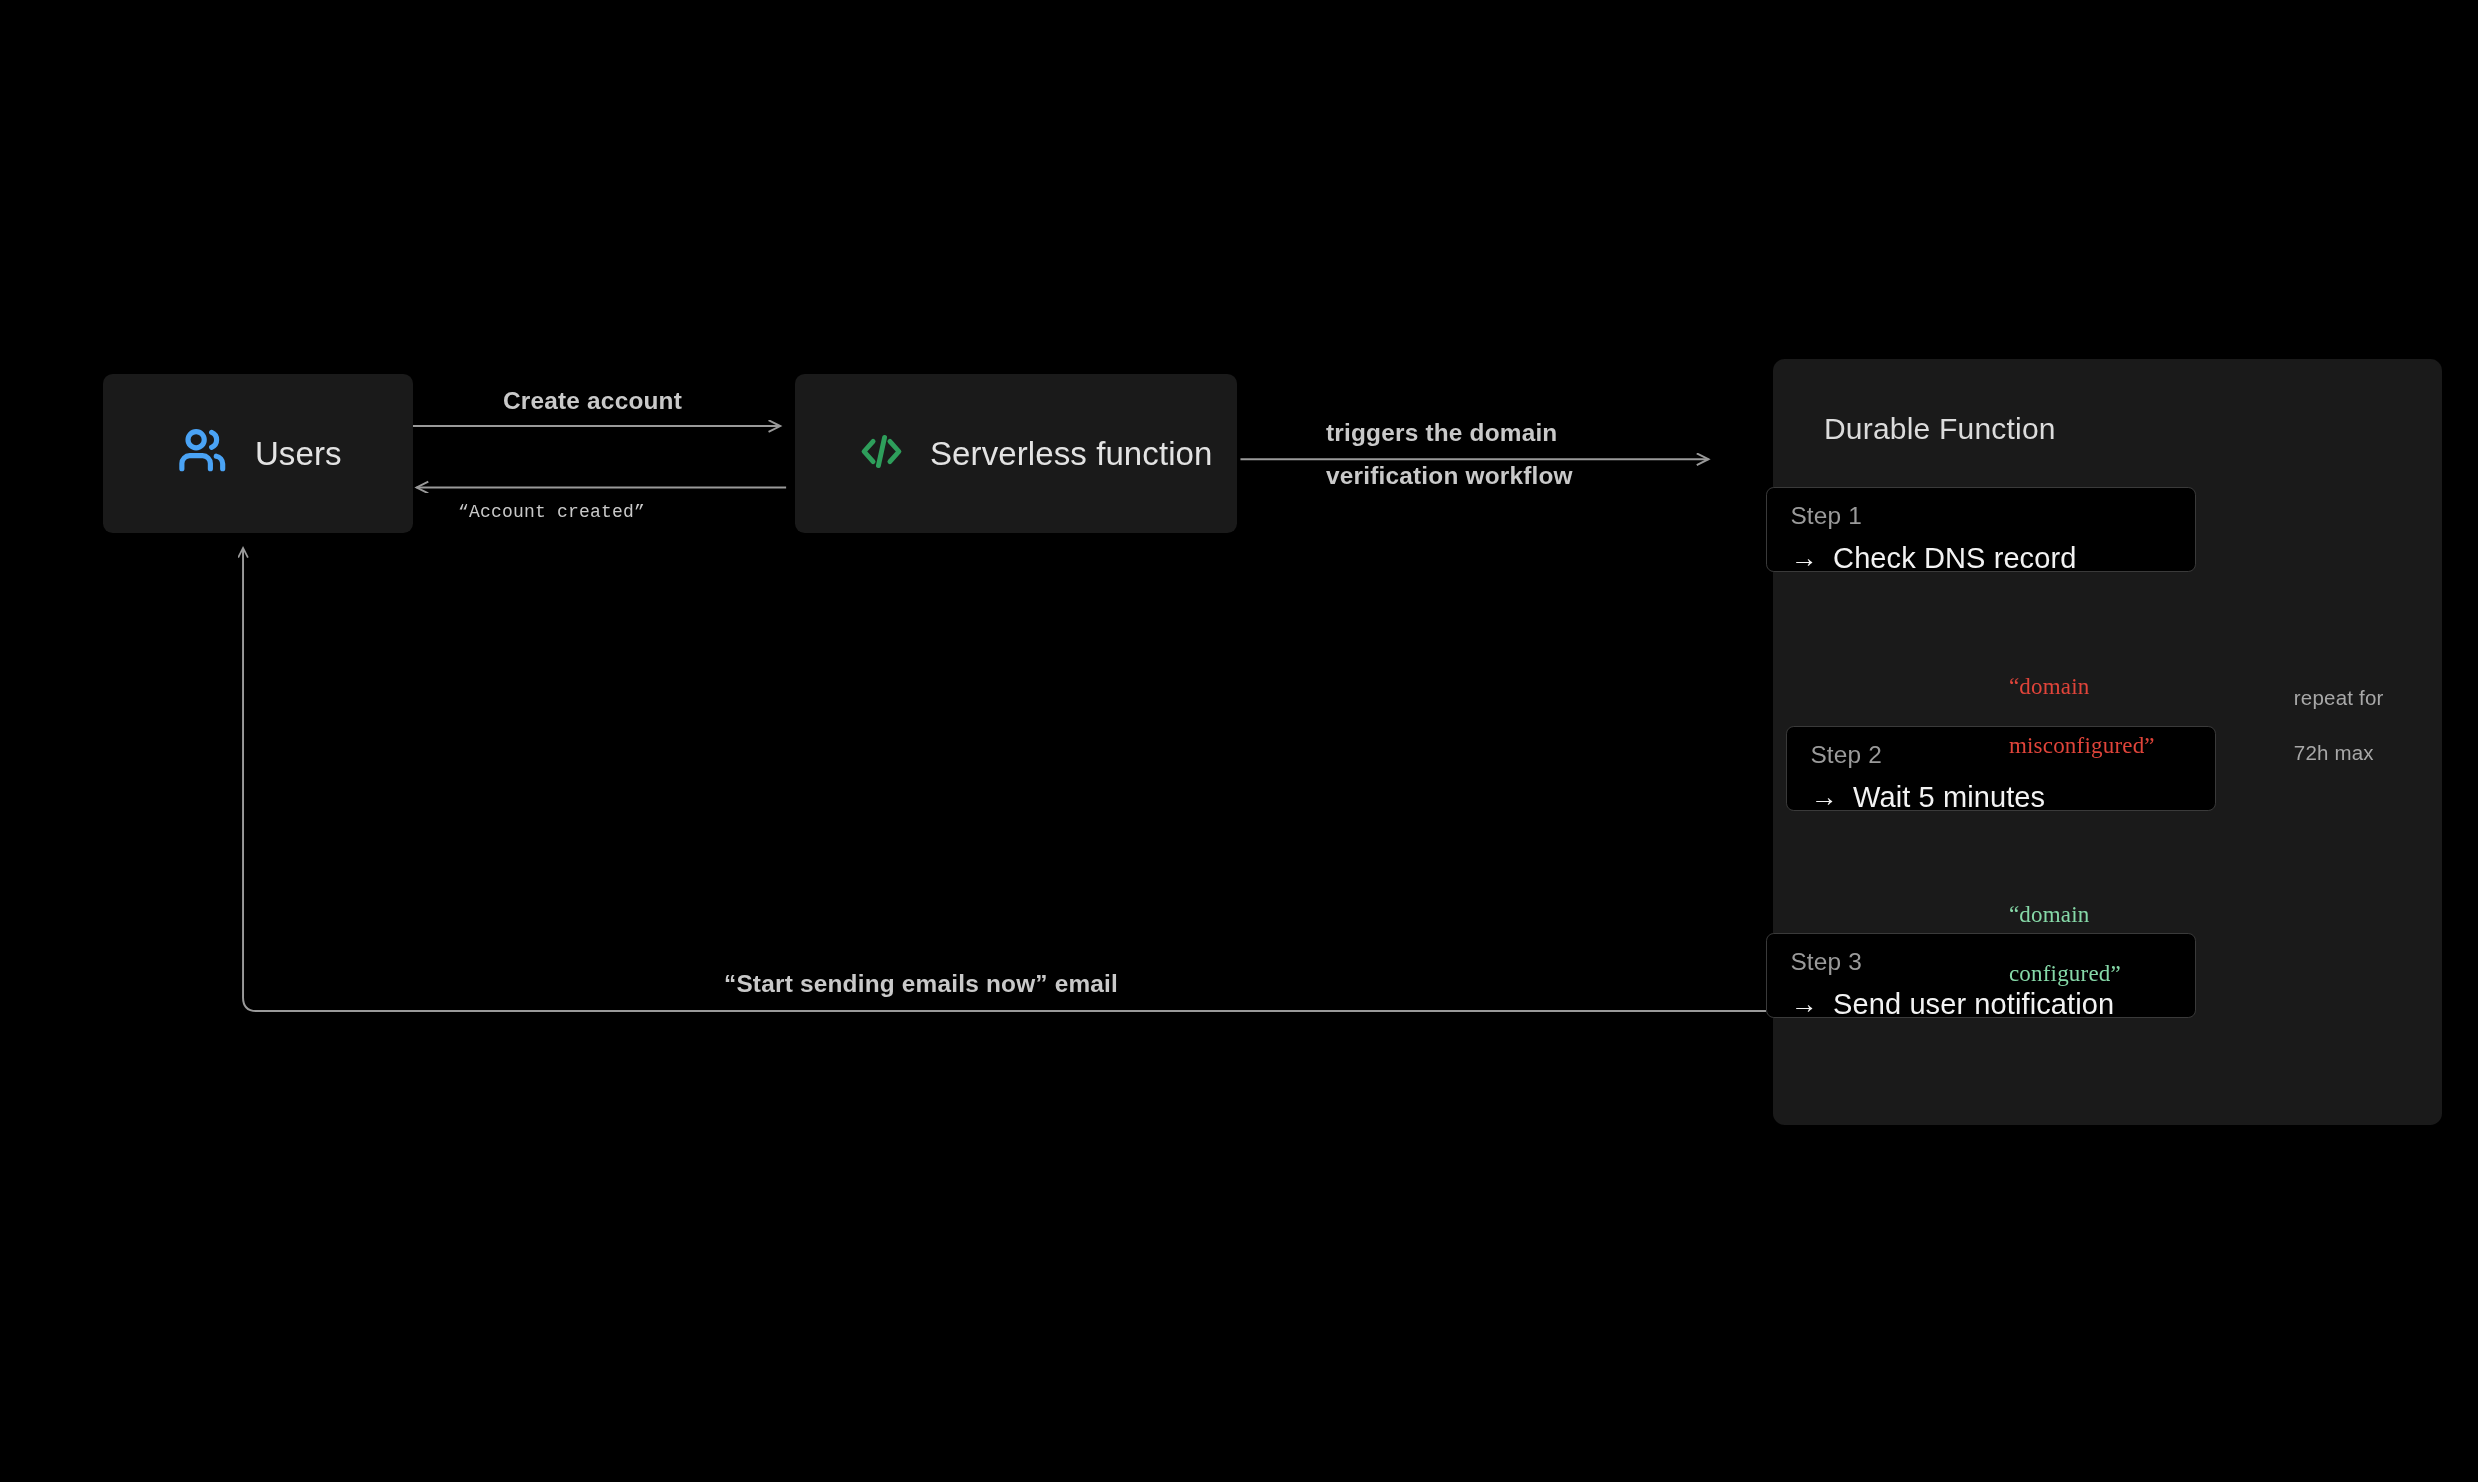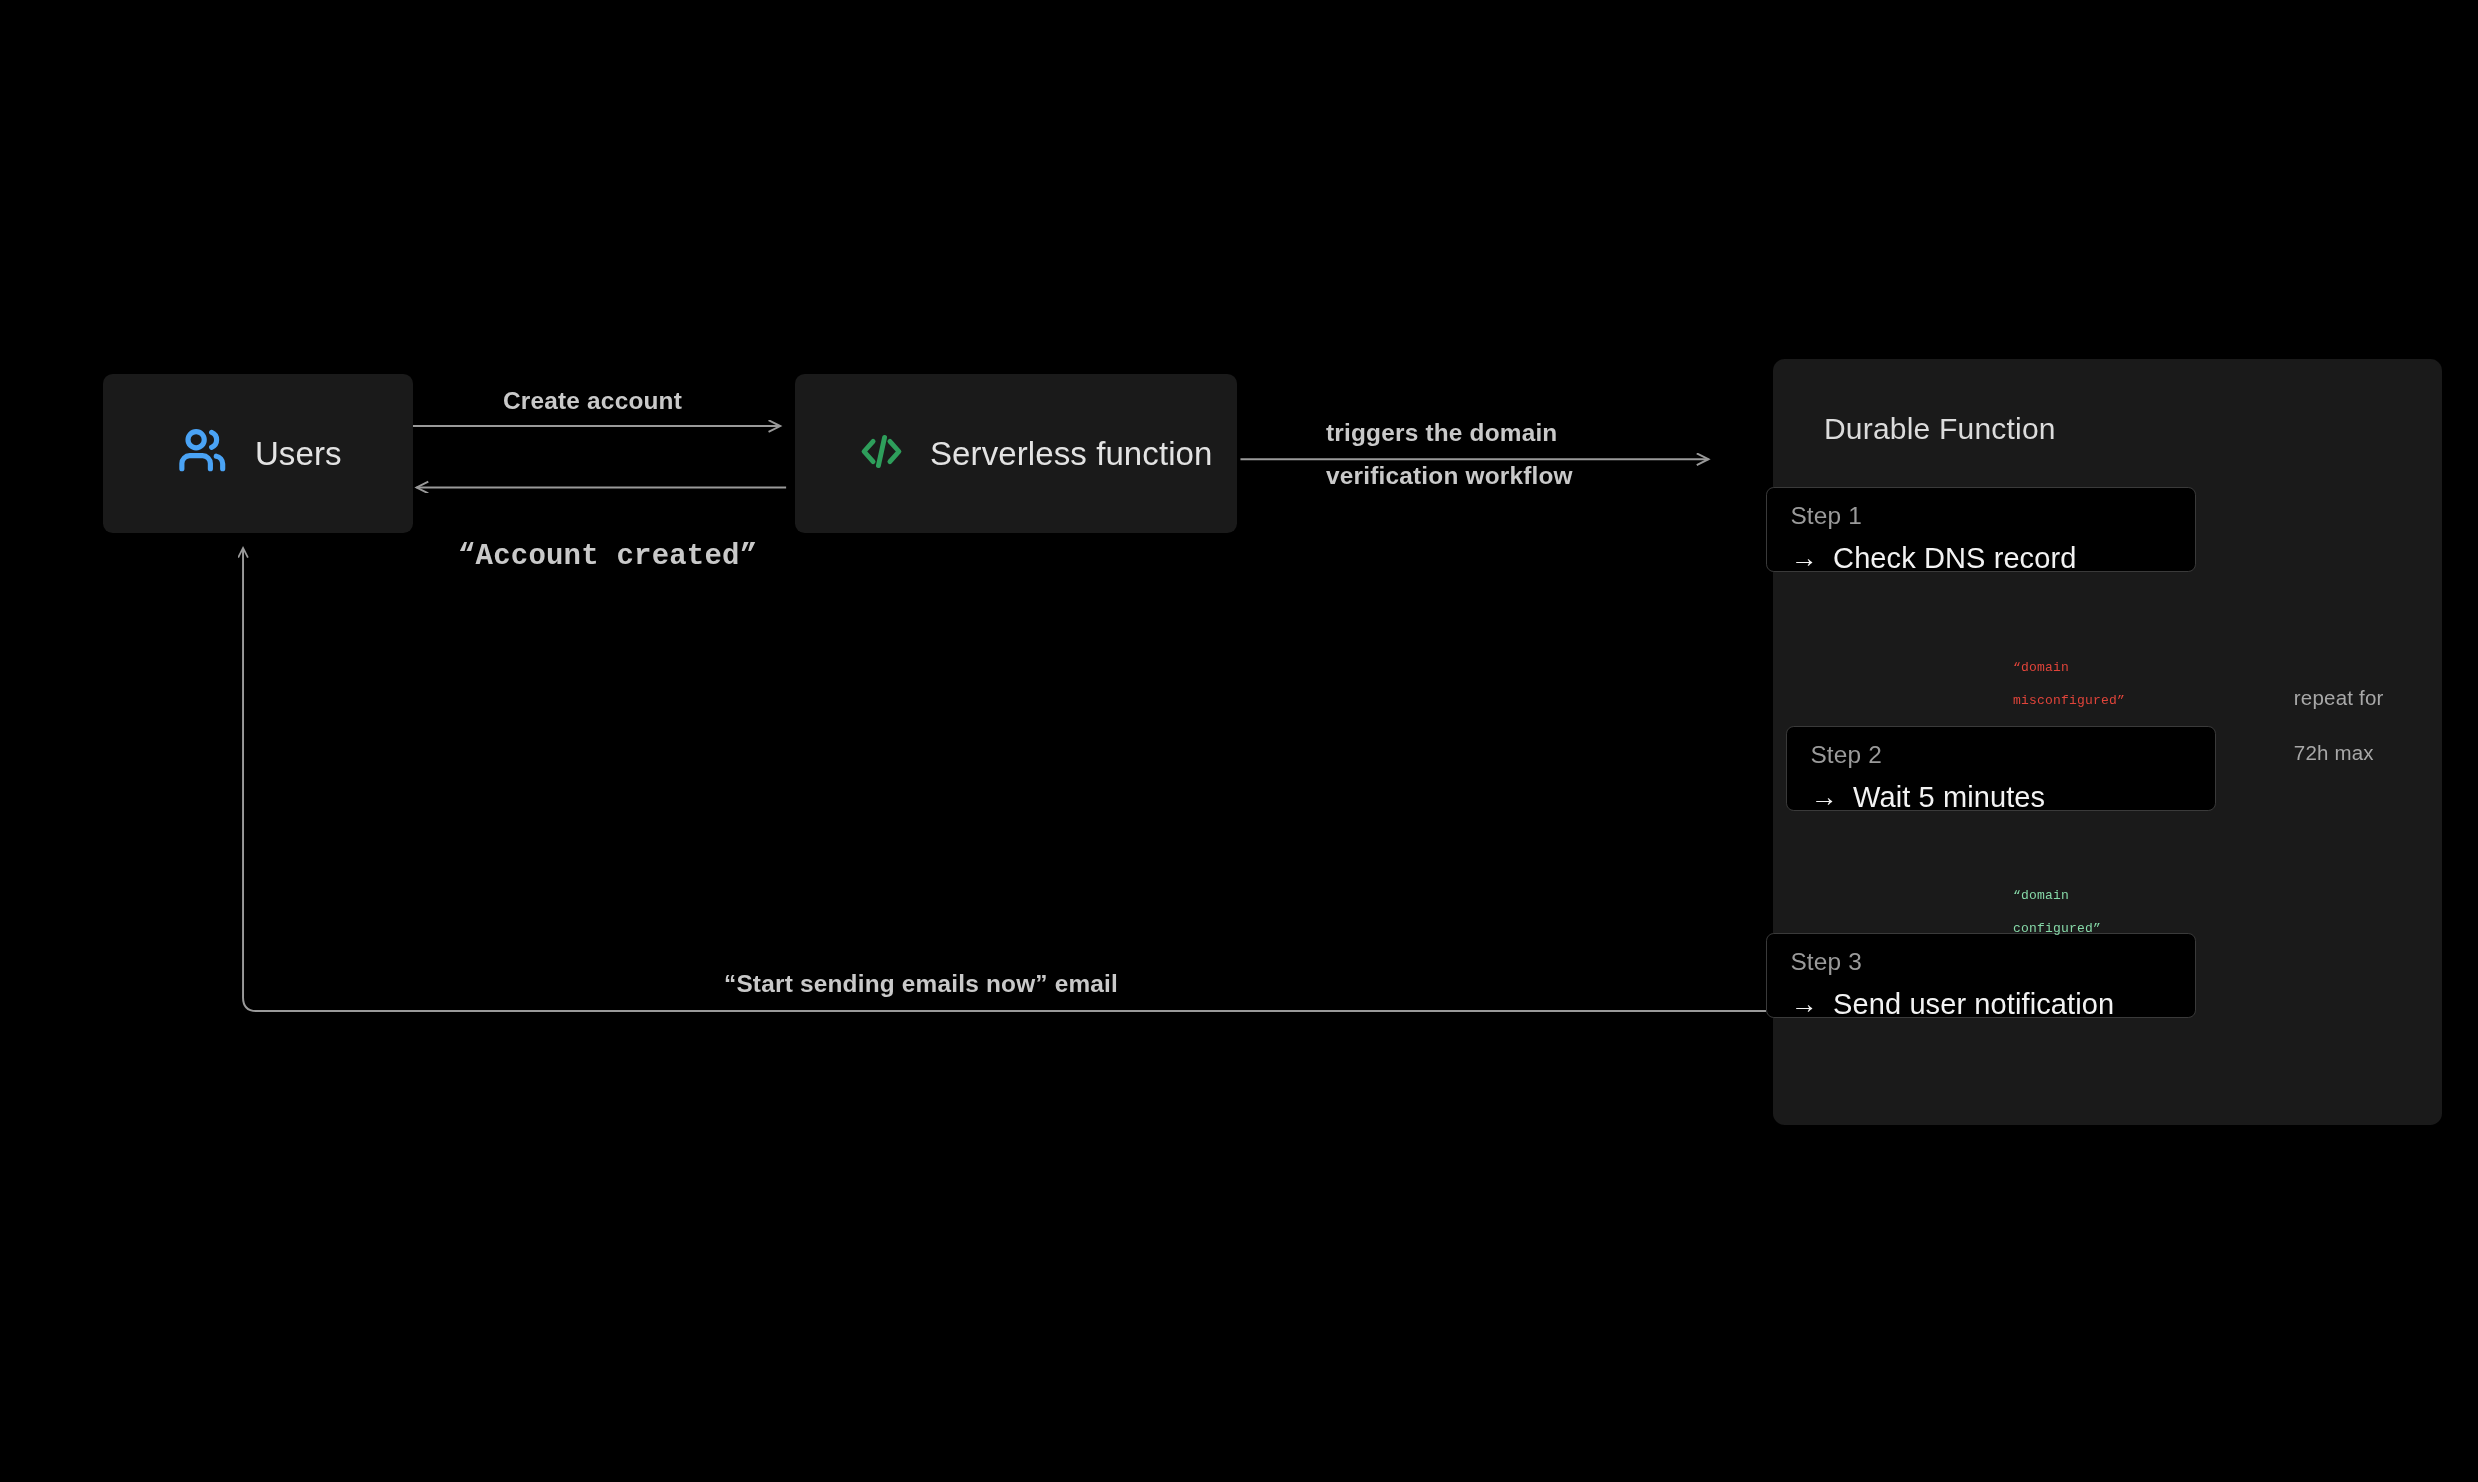--- a/index.html
+++ b/index.html
@@ -123,27 +123,26 @@
     white-space: nowrap;
     letter-spacing: 0.2px;
   }
   .lbl-sans {
     font-family: "Liberation Sans", sans-serif;
     font-size: 24.4px;
     font-weight: 700;
   }
   .lbl-mono {
     font-family: "Liberation Mono", monospace;
-    font-size: 29px;
-    font-weight: 700;
-    margin-top: 38px;
+    font-size: 18px;
+    font-weight: 400;
   }
   .lbl-mono-sm {
-    font-family: Liberation Mono, monospace;
-    font-size: 13px;
+    font-family: Liberation Serif, serif;
+    font-size: 23px;
     line-height: 1.28;
     white-space: pre;
   }
   .lbl-plain {
     font-family: "Liberation Sans", sans-serif;
     font-size: 20.5px;
     color: #a8a8a8;
     line-height: 1.35;
     white-space: pre;
   }

